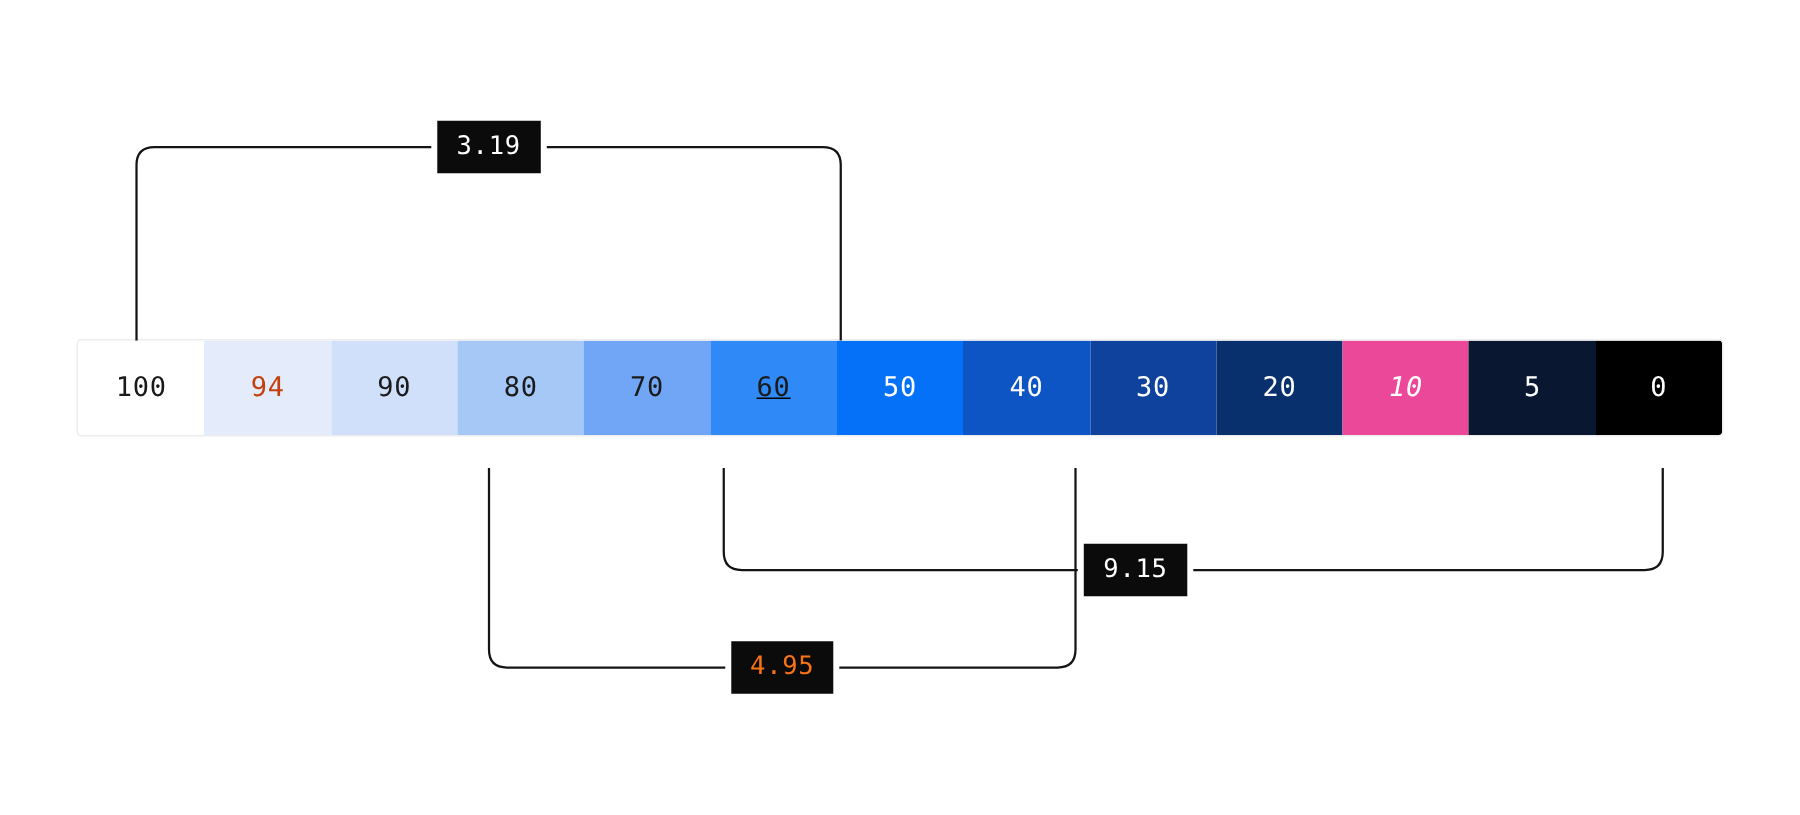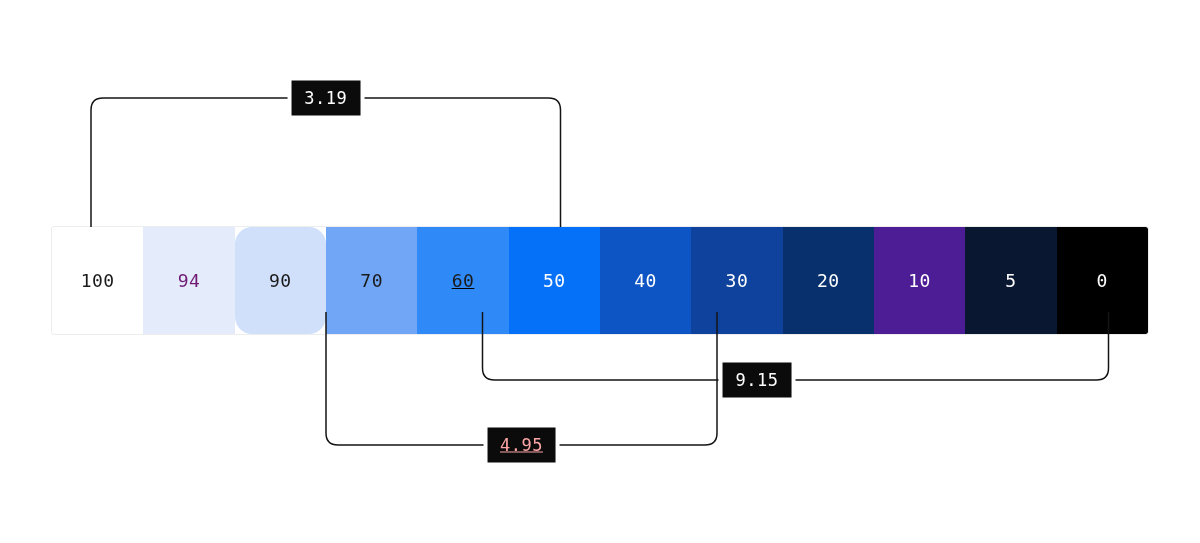--- a/index.html
+++ b/index.html
@@ -22,21 +22,21 @@
     width: 1200px;
     height: 543px;
     pointer-events: none;
     z-index: 2;
   }
   .strip {
     position: absolute;
     left: 52px;
     top: 227px;
     width: 1096px;
-    height: 107px;
+    height: 63px;
     display: flex;
     z-index: 1;
     outline: 1px solid #ededed;
     border-radius: 2px;
     overflow: hidden;
     text-align: center;
   }
   .swatch {
     flex: 1 1 0;
     display: flex;
@@ -74,51 +74,54 @@
     <path class="connector-path" d="M91 227 V110 Q91 98 103 98 H548.5 Q560.5 98 560.5 110 V227" stroke-width="1.5" stroke="#141414"></path>
     <path class="connector-path" d="M482.5 312 V368 Q482.5 380 494.5 380 H1096.5 Q1108.5 380 1108.5 368 V312" stroke-width="1.5" stroke="#141414"></path>
     <path class="connector-path" d="M326 312 V433 Q326 445 338 445 H705 Q717 445 717 433 V312" stroke-width="1.5" stroke="#141414"></path>
   </svg>
 
   <div class="strip">
       <div class="swatch" style="background: rgb(255, 255, 255);">
       <span class="swatch-label" style="color: rgb(26, 26, 26);">100</span>
     </div>
       <div class="swatch" style="background: rgb(228, 236, 251);">
-      <span class="swatch-label" style="color: #701a75;">94</span>
+      <span class="swatch-label" style="color: #c2410c;">94</span>
     </div>
-      <div class="swatch" style="background: rgb(208, 224, 250); border-radius: 17px;">
+      <div class="swatch" style="background: rgb(208, 224, 250);">
       <span class="swatch-label" style="color: rgb(26, 26, 26);">90</span>
+    </div>
+      <div class="swatch" style="background: rgb(166, 200, 247);">
+      <span class="swatch-label" style="color: rgb(26, 26, 26);">80</span>
     </div>
       <div class="swatch" style="background: rgb(112, 166, 245);">
       <span class="swatch-label" style="color: rgb(26, 26, 26);">70</span>
     </div>
       <div class="swatch" style="background: rgb(47, 138, 248); text-decoration: underline;">
       <span class="swatch-label" style="color: rgb(26, 26, 26);">60</span>
     </div>
       <div class="swatch" style="background: rgb(5, 113, 249);">
       <span class="swatch-label" style="color: rgb(255, 255, 255);">50</span>
     </div>
       <div class="swatch" style="background: rgb(13, 85, 197);">
       <span class="swatch-label" style="color: rgb(255, 255, 255);">40</span>
     </div>
       <div class="swatch" style="background: rgb(14, 66, 156);">
       <span class="swatch-label" style="color: rgb(255, 255, 255);">30</span>
     </div>
       <div class="swatch" style="background: rgb(7, 48, 108);">
       <span class="swatch-label" style="color: rgb(255, 255, 255);">20</span>
     </div>
-      <div class="swatch" style="background: #4c1d95;">
+      <div class="swatch" style="background: #ec4899; font-style: italic;">
       <span class="swatch-label" style="color: rgb(255, 255, 255);">10</span>
     </div>
       <div class="swatch" style="background: rgb(10, 23, 48);">
       <span class="swatch-label" style="color: rgb(255, 255, 255);">5</span>
     </div>
       <div class="swatch" style="background: rgb(0, 0, 0);">
       <span class="swatch-label" style="color: rgb(255, 255, 255);">0</span>
     </div>
     </div>
 
   <div class="contrast-badge badge-top" style="background: rgb(11, 11, 11); color: rgb(255, 255, 255);">3.19</div>
   <div class="contrast-badge badge-bottom-far" style="background: rgb(11, 11, 11); color: rgb(255, 255, 255);">9.15</div>
-  <div class="contrast-badge badge-bottom-near" style="background: rgb(11, 11, 11); color: #fca5a5; text-decoration: underline;">4.95</div>
+  <div class="contrast-badge badge-bottom-near" style="background: rgb(11, 11, 11); color: #f97316;">4.95</div>
 
 </div>
 
 </body></html>

